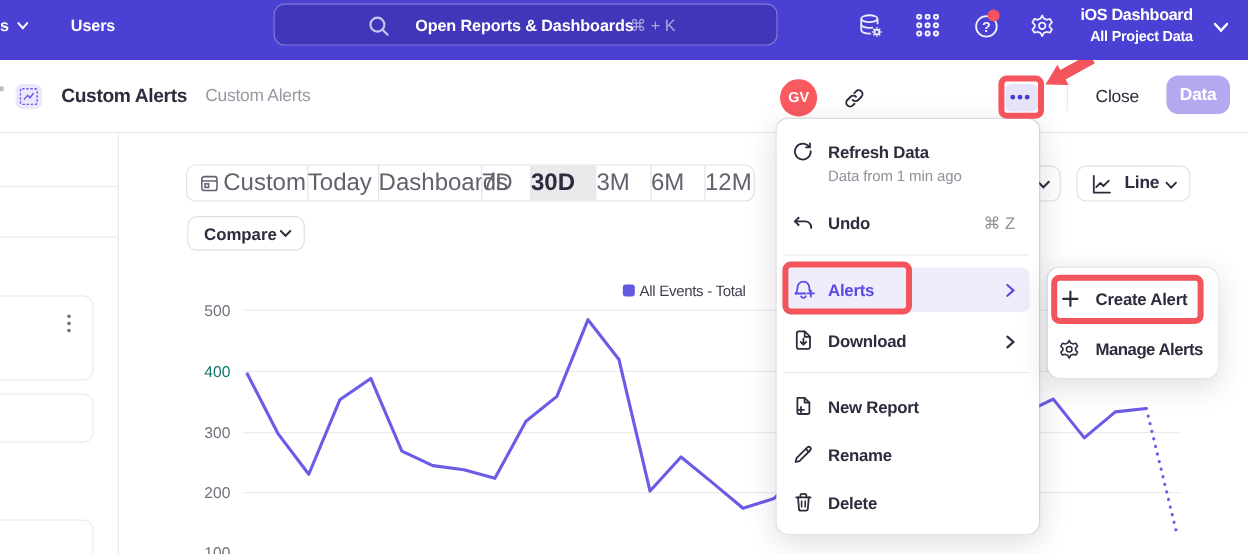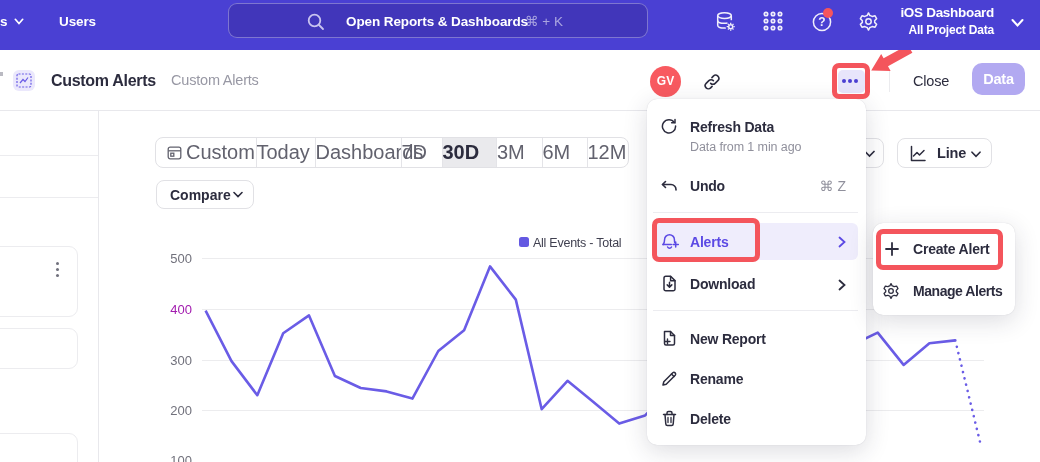--- a/index.html
+++ b/index.html
@@ -72,21 +72,21 @@
       <line x1="202" y1="258.5" x2="984" y2="258.5"></line>
       <line x1="202" y1="309.5" x2="984" y2="309.5"></line>
       <line x1="202" y1="360.5" x2="984" y2="360.5"></line>
       <line x1="202" y1="410.5" x2="984" y2="410.5"></line>
     </g>
     <polyline fill="none" stroke="#6a5ce6" stroke-width="2.6" stroke-linejoin="round" points="205.6,310.6 231.5,361.1 257.3,395.2 283.2,333.2 309,315.4 334.9,376 360.7,388 386.6,391.4 412.4,398.6 438.3,351 464.1,330.3 490,266.4 515.8,299.6 541.7,409.2 567.5,380.8 593.4,402 619.2,423.6 645.1,415.4 670.9,390 696.8,370 722.6,395 748.5,410 774.3,385 800.2,360 826,350 851.9,345 877.7,332.6 903.6,364.9 929.4,343.2 955.3,340.4"></polyline>
     <line x1="955.3" y1="340.4" x2="981" y2="446" stroke="#6a5ce6" stroke-width="2.6" stroke-linecap="round" stroke-dasharray="0.1 6.4"></line>
   </svg>
 
   <div class="abs" style="left:120px;top:251px;width:72px;text-align:right;font-size:13px;color:#71717c;z-index:2">500</div>
-  <div class="abs" style="left:120px;top:302px;width:72px;text-align:right;font-size:13px;color:#a21caf;z-index:2">400</div>
+  <div class="abs" style="left:120px;top:302px;width:72px;text-align:right;font-size:13px;color:#0f766e;z-index:2">400</div>
   <div class="abs" style="left:120px;top:353px;width:72px;text-align:right;font-size:13px;color:#71717c;z-index:2">300</div>
   <div class="abs" style="left:120px;top:403px;width:72px;text-align:right;font-size:13px;color:#71717c;z-index:2">200</div>
   <div class="abs" style="left:120px;top:453px;width:72px;text-align:right;font-size:13px;color:#71717c;z-index:2">100</div>
 
   <div class="abs" style="left:519px;top:236.5px;width:10px;height:10px;border-radius:2.5px;background:#6459e2;z-index:2"></div>
   <div class="abs" style="left:533px;top:235.5px;font-size:12.5px;color:#3f3f4f;z-index:2;letter-spacing:-0.25px">All Events - Total</div>
 
   <div class="abs" id="siderule"></div>
   <div class="sline" style="top:155px"></div>
   <div class="sline" style="top:197px"></div>

